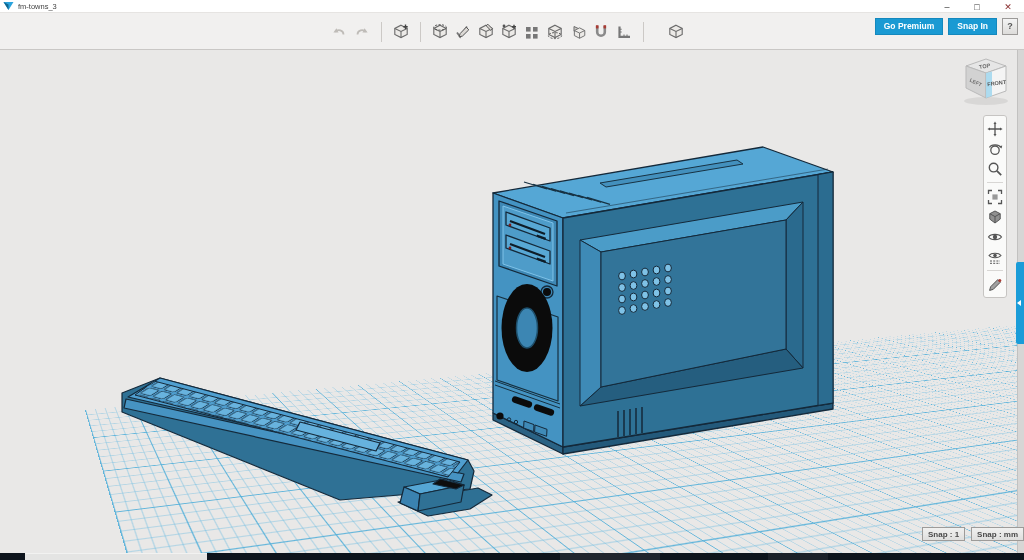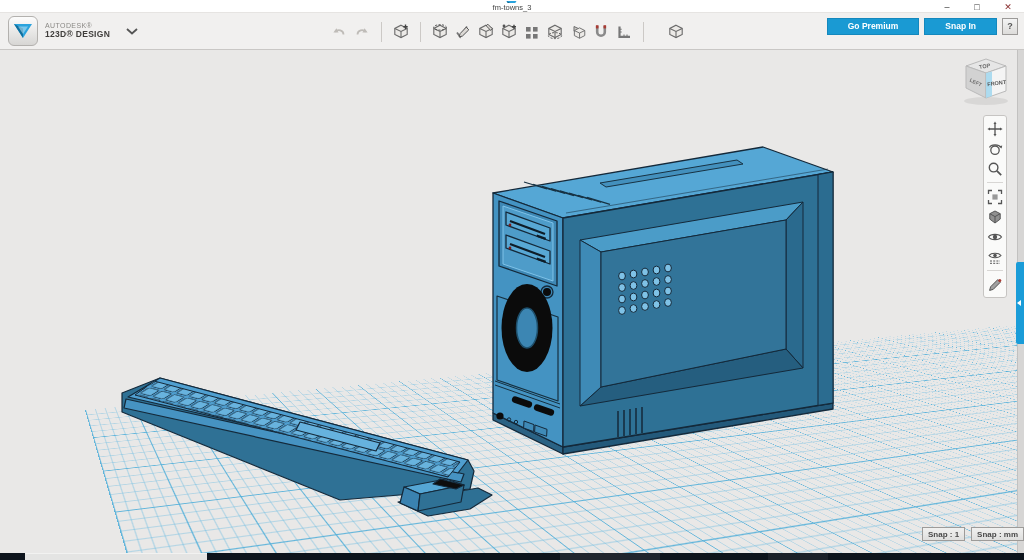--- a/index.html
+++ b/index.html
@@ -1,21 +1,21 @@
 <!DOCTYPE html>
 <html><head>
 <meta charset="utf-8">
 <style>
   * { margin:0; padding:0; box-sizing:border-box; }
   html,body { width:1024px; height:560px; overflow:hidden; }
   body { font-family:"Liberation Sans", sans-serif; background:#fff; }
   .screen { position:relative; width:1024px; height:560px; overflow:hidden; background:#fff; }
 
   
-  .titlebar { position:relative; height:13px; background:#ffffff; border-bottom:1px solid #e6e4e2; display:flex; align-items:center;flex-direction:column; }
+  .titlebar { position:relative; height:13px; background:#ffffff; border-bottom:1px solid #e6e4e2; display:flex; align-items:center; }
   .titlebar .app-ico { margin:0 4px 0 3px; display:block; }
   .titlebar .title { font-size:7.5px; color:#444; }
   .win-controls { position:absolute; right:0; top:0; height:13px; display:flex; }
   .win-btn { width:30px; height:13px; font-size:9px; line-height:12px; text-align:center; color:#333; background:transparent; border:none; cursor:default; }
   .win-btn.close { color:#8a3030; width:32px; }
 
   
   .toolbar { position:relative; height:37px; background:#f1f0ef; border-bottom:1px solid #c9c7c5; }
   .brand { position:absolute; left:8px; top:3px; display:flex; align-items:center; }
   .brand-badge { width:30px; height:30px; border-radius:6px; background:linear-gradient(#fcfcfc,#d7d6d4); border:1px solid #b3b1ae; display:flex; align-items:center; justify-content:center; }
@@ -24,21 +24,21 @@
   .brand-text .l2 { font-size:8.5px; font-weight:bold; color:#3f3d3b; letter-spacing:.3px; }
   .brand-chevron { margin-left:16px; }
 
   .tools { position:absolute; left:330px; top:0; height:37px; display:flex; align-items:center; gap:5px; }
   .tool { width:18px; height:22px; background:transparent; border:none; display:flex; align-items:center; justify-content:center; cursor:default; }
   .tool.disabled { opacity:.95; }
   .tsep { width:1px; height:20px; background:#ccc9c6; margin:0 5px; }
   .tool-gap { width:8px; }
 
   .account { position:absolute; right:6px; top:5px; display:flex; gap:5px; align-items:center; }
-  .btn-cyan { background:#1a9ad3; color:#fff; font-weight:bold; font-size:8.5px; border:1px solid #1488bd; padding:0 20px; height:17px; line-height:15px; cursor:default; }
+  .btn-cyan { background:#1a9ad3; color:#fff; font-weight:bold; font-size:8.5px; border:1px solid #1488bd; padding:0 8px; height:17px; line-height:15px; cursor:default; }
   .btn-help { background:linear-gradient(#f4f4f4,#dddcda); color:#555; font-weight:bold; font-size:9px; border:1px solid #9c9a98; width:16px; height:17px; line-height:15px; cursor:default; }
 
   
   .viewport { position:relative; width:1024px; height:510px; overflow:hidden;
               background:radial-gradient(ellipse at 45% 40%, #eceb ea 0%, #e9e8e7 55%, #e3e2e1 100%);
               background-color:#e9e8e7; }
   .grid-wrap { position:absolute; left:0; right:0; top:0; bottom:7px; overflow:hidden;
                perspective:520px; perspective-origin:100px 330px; }
   .grid-plane { position:absolute; left:85px; top:360px; width:2800px; height:1900px;
      transform-origin:0 0; transform:rotateX(62deg) rotateZ(-10deg);
@@ -85,36 +85,20 @@
     </svg>
     <span class="title">fm-towns_3</span>
     <div class="win-controls">
       <button class="win-btn">–</button>
       <button class="win-btn">□</button>
       <button class="win-btn close">✕</button>
     </div>
   </div>
 
   <div class="toolbar">
-    <div class="brand">
-      <span class="brand-badge">
-        <svg width="22" height="20">
-          <polygon points="2,3 20,3 11,17" fill="#2aa3dd"></polygon>
-          <polygon points="2,3 11,7.5 11,17" fill="#0f6f9e"></polygon>
-          <polygon points="6,5.5 16,5.5 11,13" fill="#bfe6f6" opacity="0.55"></polygon>
-        </svg>
-      </span>
-      <span class="brand-text">
-        <div class="l1">AUTODESK®</div>
-        <div class="l2">123D® DESIGN</div>
-      </span>
-      <svg class="brand-chevron" width="12" height="7">
-        <polyline points="1,1 6,5.5 11,1" fill="none" stroke="#555" stroke-width="1.8"></polyline>
-      </svg>
-    </div>
 
     <svg width="0" height="0" style="position:absolute">
       <defs>
         <symbol id="cube18" viewBox="0 0 18 18">
           <path d="M9 2.2 15.2 5.4 15.2 11.4 9 14.6 2.8 11.4 2.8 5.4 Z" fill="#eceae7" stroke="#6b6b6b" stroke-width="1.1"></path>
           <path d="M2.8 5.4 9 8.4 15.2 5.4 M9 8.4 9 14.6" fill="none" stroke="#6b6b6b" stroke-width="1.1"></path>
         </symbol>
       </defs>
     </svg>
 

